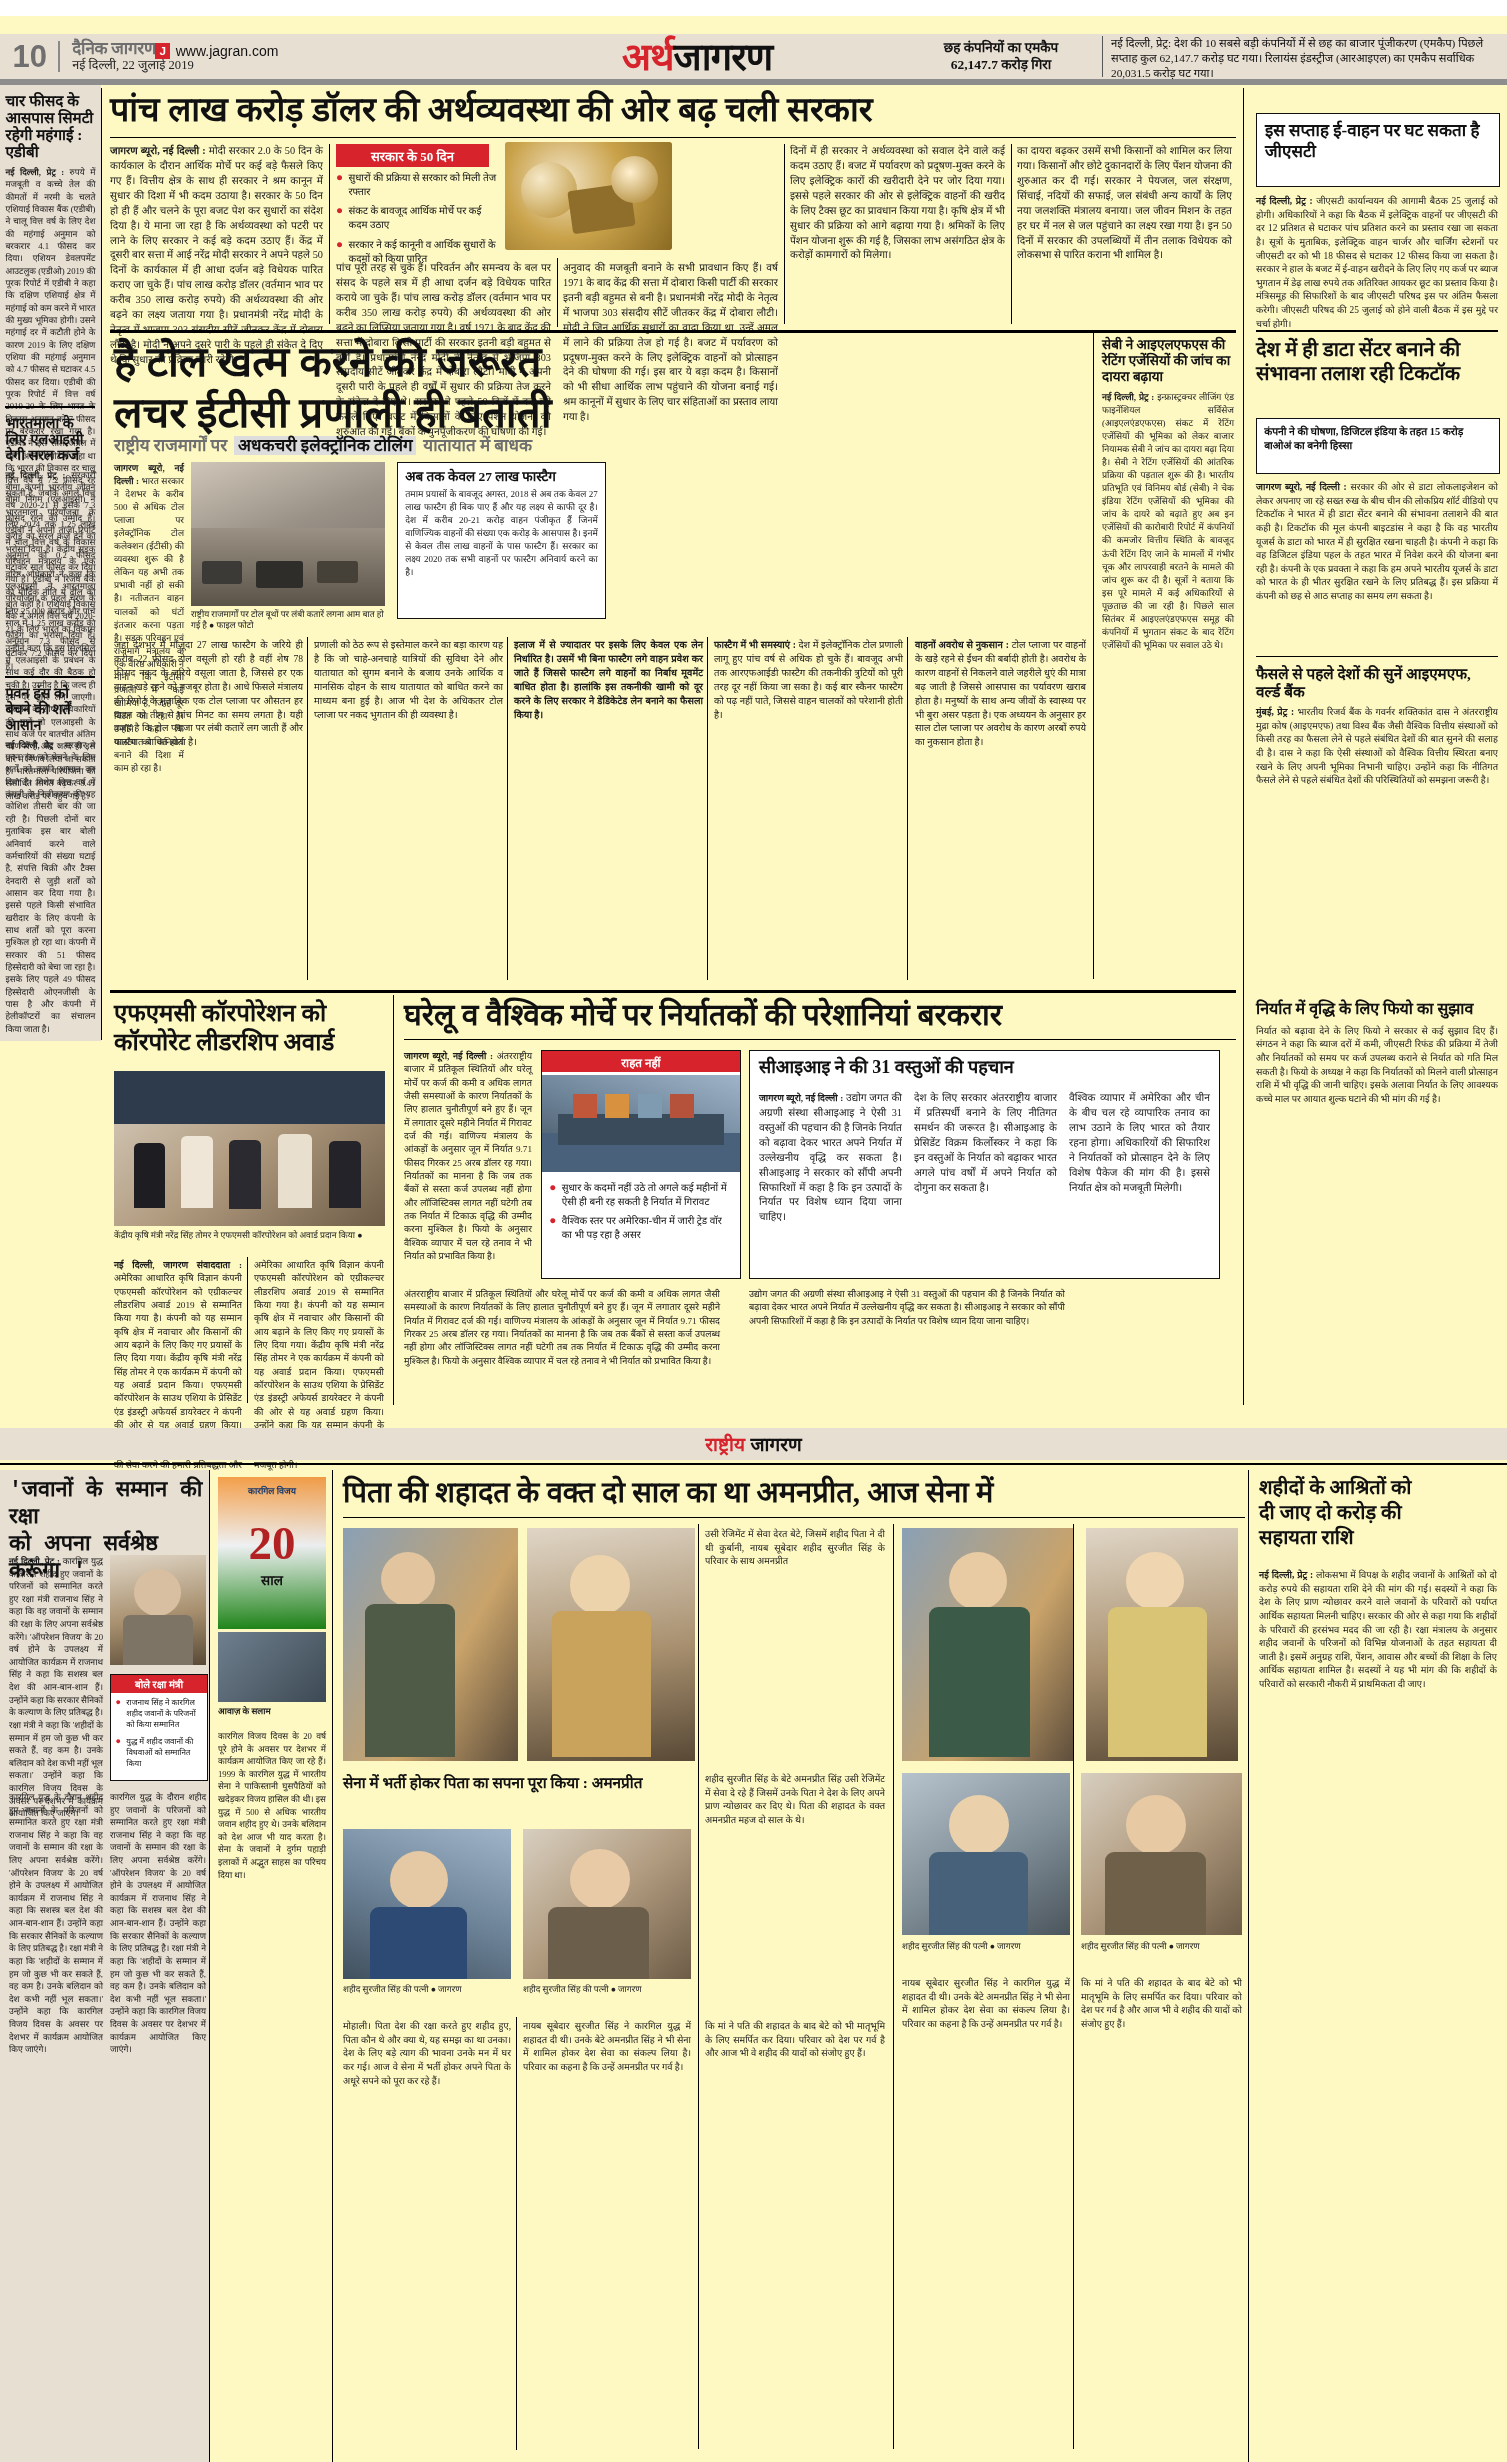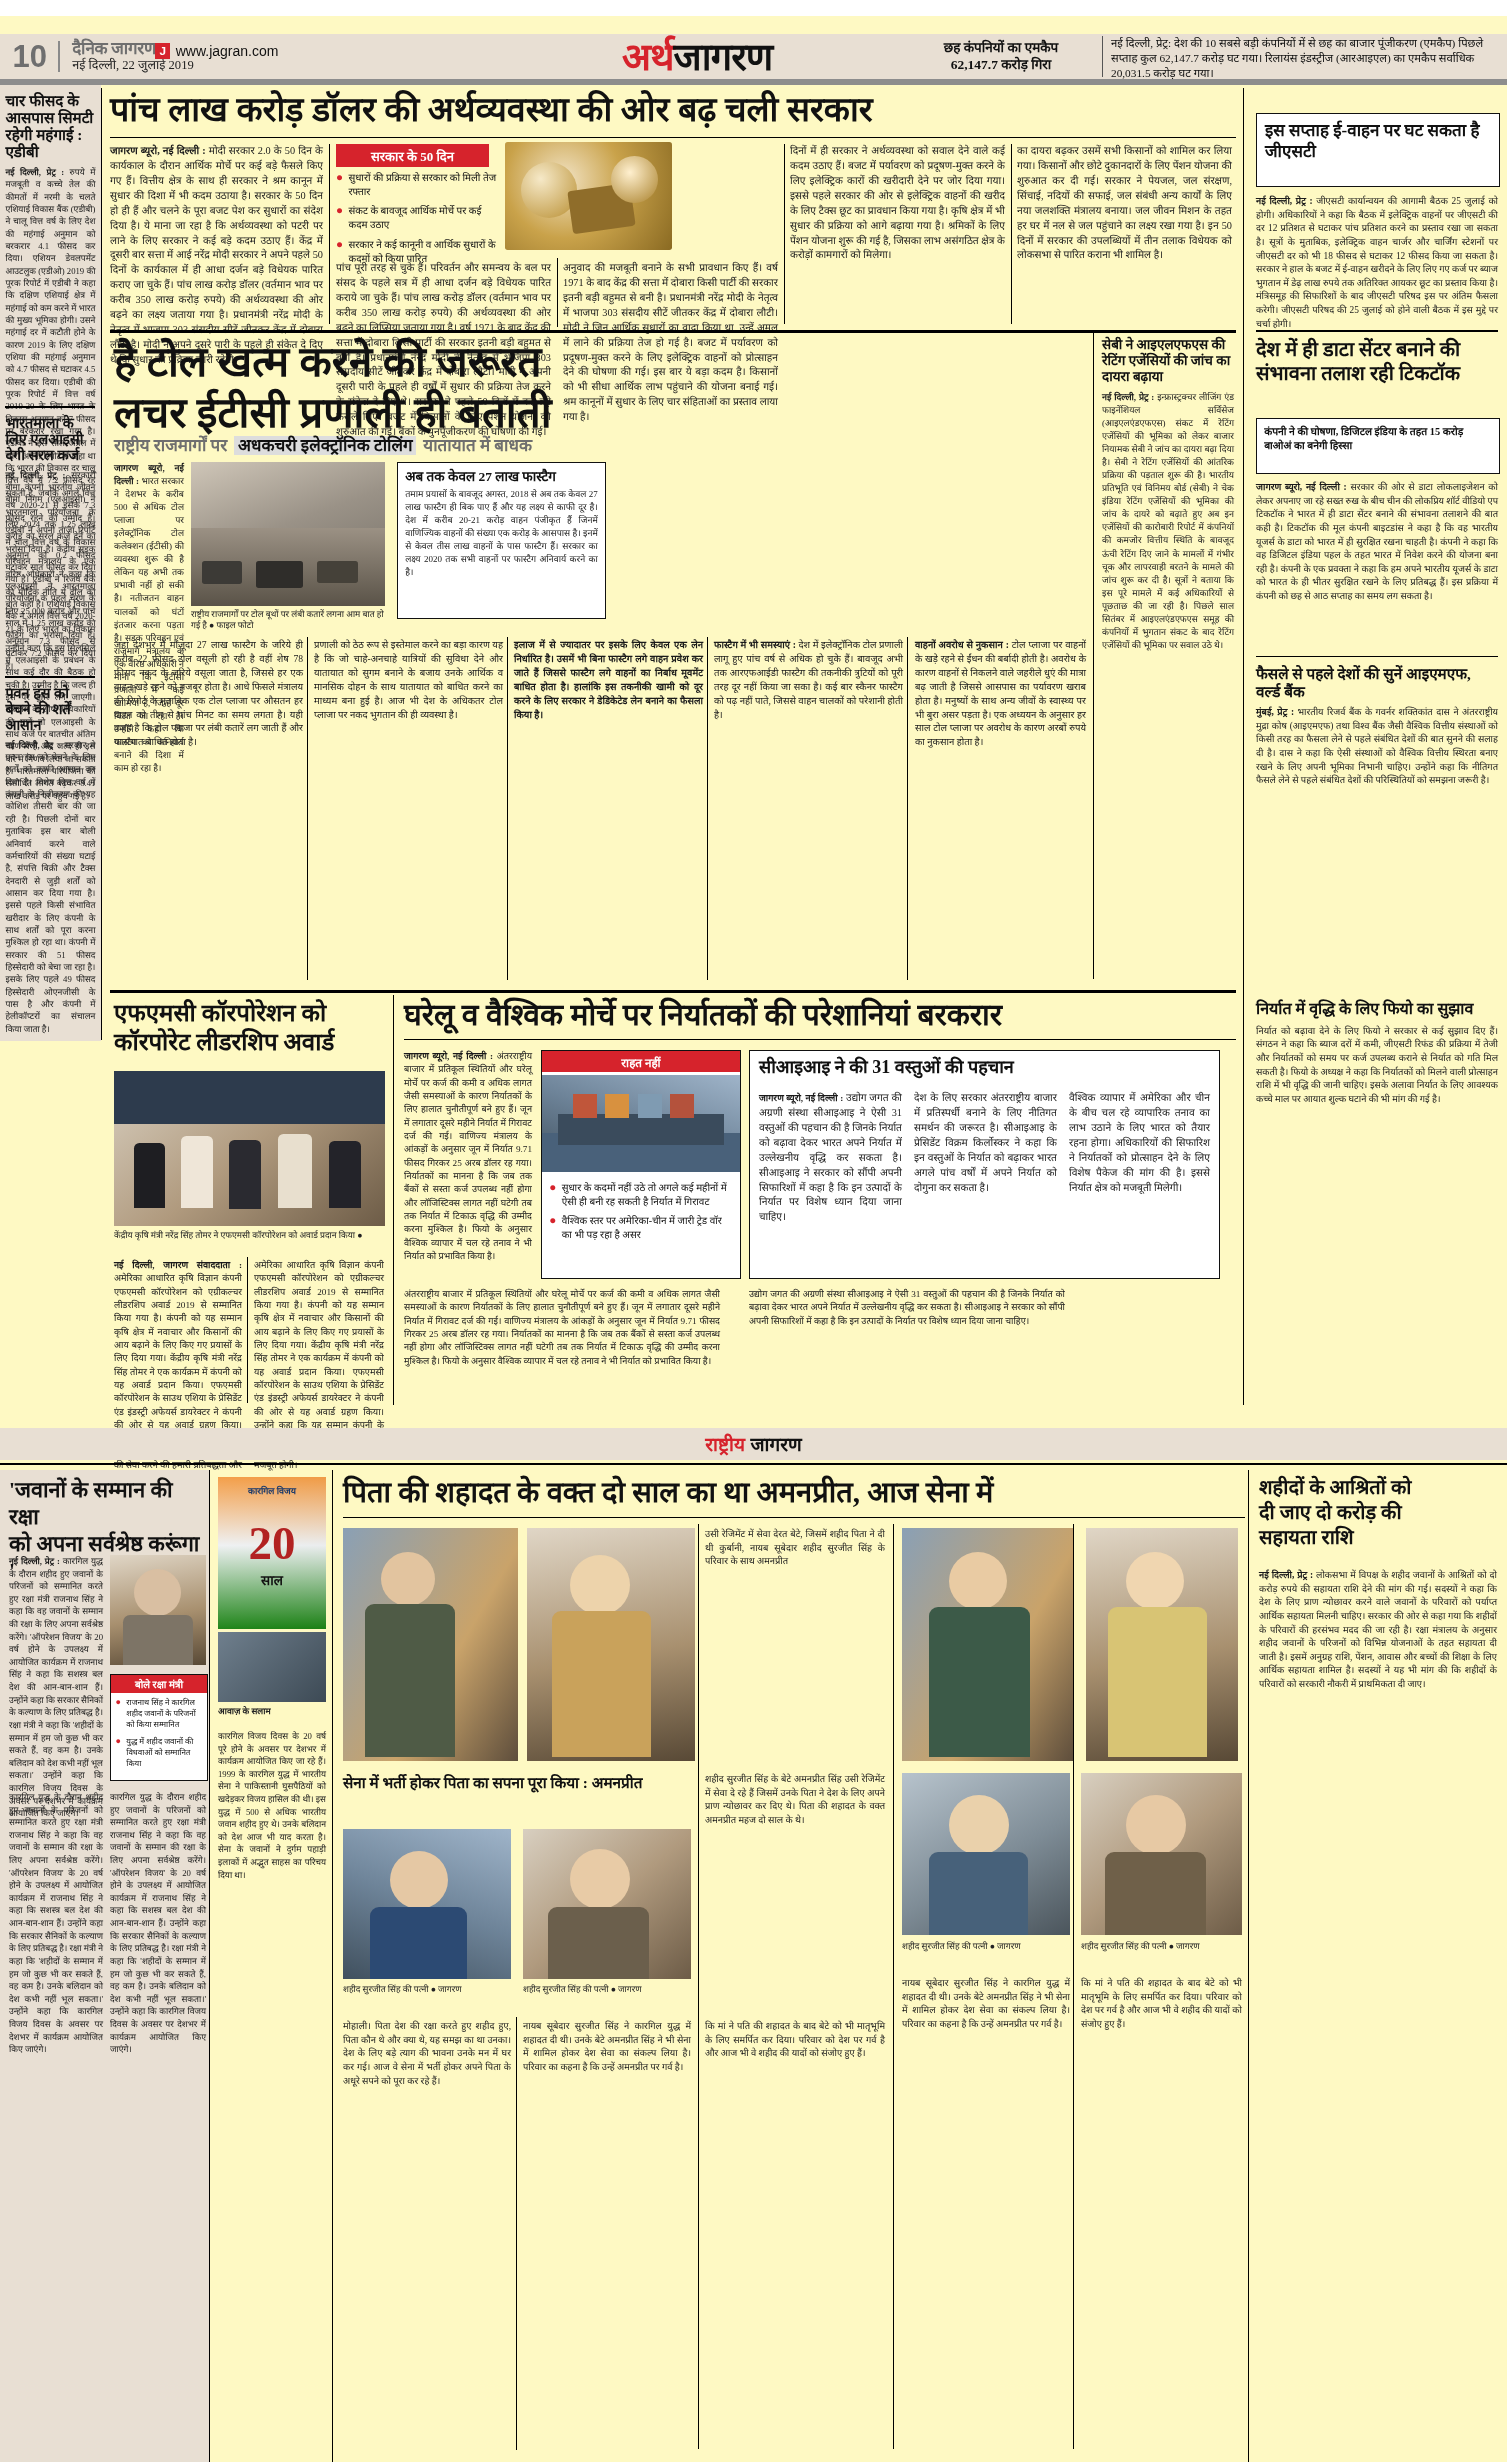--- a/index.html
+++ b/index.html
@@ -296,21 +296,21 @@
     <div class="body-txt" style="font-size:9.4px;">निर्यात को बढ़ावा देने के लिए फियो ने सरकार से कई सुझाव दिए हैं। संगठन ने कहा कि ब्याज दरों में कमी, जीएसटी रिफंड की प्रक्रिया में तेजी और निर्यातकों को समय पर कर्ज उपलब्ध कराने से निर्यात को गति मिल सकती है। फियो के अध्यक्ष ने कहा कि निर्यातकों को मिलने वाली प्रोत्साहन राशि में भी वृद्धि की जानी चाहिए। इसके अलावा निर्यात के लिए आवश्यक कच्चे माल पर आयात शुल्क घटाने की भी मांग की गई है।</div>
   </div>
 
   <div class="section-band" style="left:0;top:1412px;width:1507px;height:32px;">
     <span class="s1">राष्ट्रीय</span>
     <span class="s2">जागरण</span>
   </div>
   <div class="hrule2" style="left:0;top:1447px;width:1507px;"></div>
 
   <div class="leftcol" style="top:1454px;height:992px;width:209px;"></div>
-  <div style="position:absolute;left:9px;top:1461px;width:197px;">
+  <div style="position:absolute;left:9px;top:1461px;width:197px;font-family:Liberation Mono, monospace;">
     <div class="hl" style="font-size:21.6px;line-height:1.25;">'जवानों के सम्मान की रक्षा</div>
     <div class="hl" style="font-size:21.6px;line-height:1.25;">को अपना सर्वश्रेष्ठ करूंगा '</div>
   </div>
   <div class="body-txt" style="position:absolute;left:9px;top:1539px;width:94px;font-size:8.7px;"><span class="dl" style="font-size:8.7px;">नई दिल्ली, प्रेट्र :</span> <span>कारगिल युद्ध के दौरान शहीद हुए जवानों के परिजनों को सम्मानित करते हुए रक्षा मंत्री राजनाथ सिंह ने कहा कि वह जवानों के सम्मान की रक्षा के लिए अपना सर्वश्रेष्ठ करेंगे। 'ऑपरेशन विजय' के 20 वर्ष होने के उपलक्ष्य में आयोजित कार्यक्रम में राजनाथ सिंह ने कहा कि सशस्त्र बल देश की आन-बान-शान हैं। उन्होंने कहा कि सरकार सैनिकों के कल्याण के लिए प्रतिबद्ध है। रक्षा मंत्री ने कहा कि 'शहीदों के सम्मान में हम जो कुछ भी कर सकते हैं, वह कम है। उनके बलिदान को देश कभी नहीं भूल सकता।' उन्होंने कहा कि कारगिल विजय दिवस के अवसर पर देशभर में कार्यक्रम आयोजित किए जाएंगे।</span></div>
 
   <div class="photo ph-f" style="left:110px;top:1539px;width:96px;height:110px;">
     <div style="position:absolute;left:23.5px;top:14.4px;width:47px;height:47px;border-radius:50%;background:#d9bfa2;"></div>
     <div style="position:absolute;left:12.6px;top:60px;width:70px;height:51px;background:#7d7466;border-radius:7.2px 7.2px 0 0;"></div>
   </div>
 

